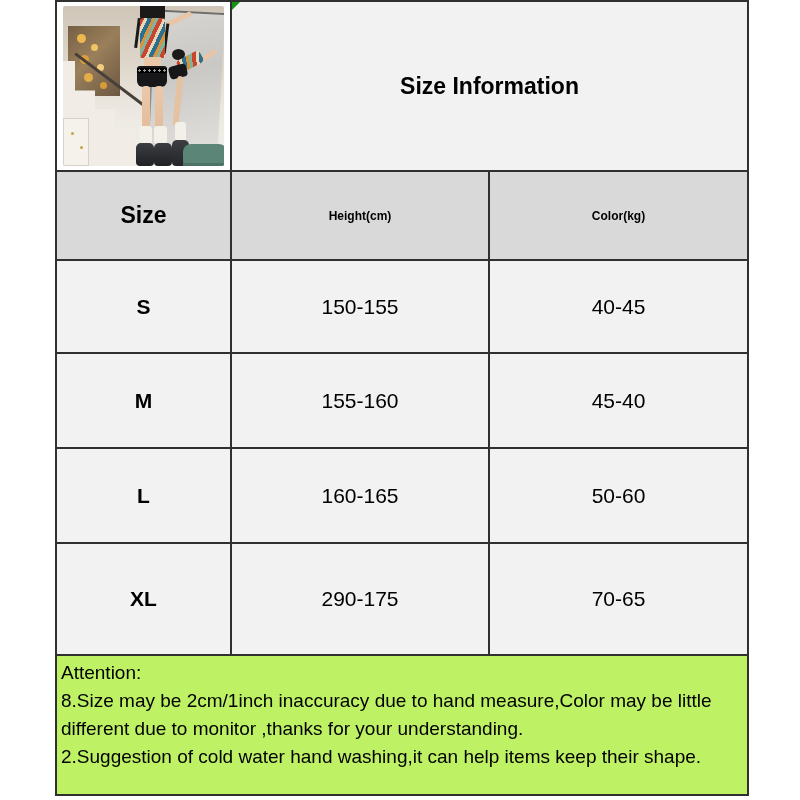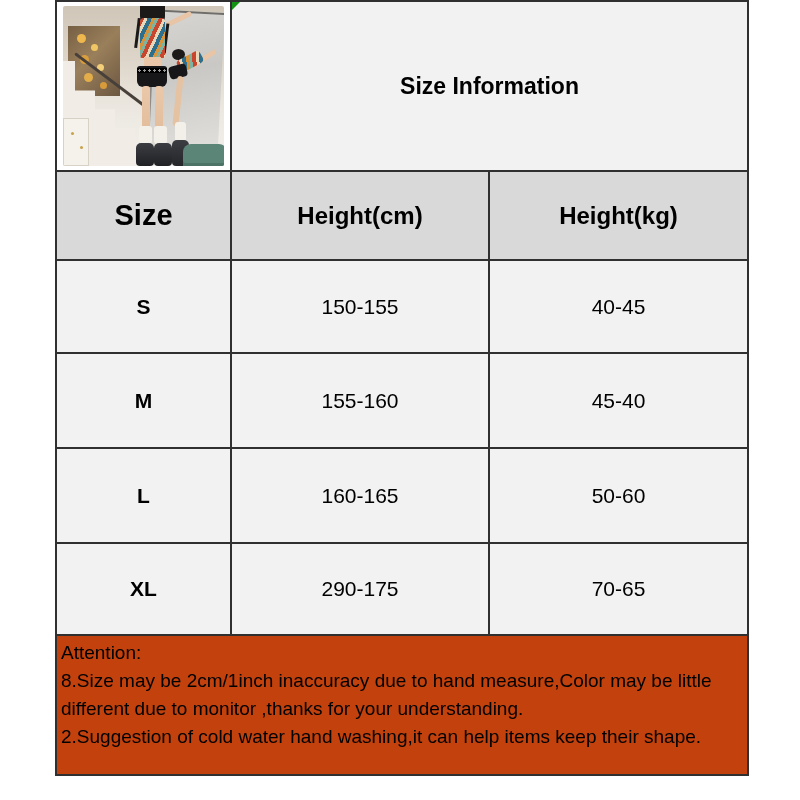--- a/index.html
+++ b/index.html
@@ -32,31 +32,31 @@
     background: #f2f2f2;
     font-weight: bold; font-size: 23px;
     position: relative;
   }
   .corner-marker {
     position: absolute; top: 0; left: 0;
     width: 0; height: 0;
     border-top: 8px solid #129412;
     border-right: 8px solid transparent;
   }
-  .row-head td { background: #d9d9d9; font-weight: bold; font-size: 24px; height: 89px; }
-  .row-head .head-size { font-size: 29px; }
+  .row-head td { background: #d9d9d9; font-weight: bold; font-size: 12px; height: 89px; }
+  .row-head .head-size { font-size: 23px; }
   .col-size { background: #d9d9d9; font-weight: bold; font-size: 24px; }
   .row-data td { background: #f2f2f2; font-size: 21px; }
   .row-s td  { height: 93px; }
   .row-m td  { height: 95px; }
   .row-l td  { height: 95px; }
-  .row-xl td { height: 92px; }
+  .row-xl td { height: 112px; }
 
   .cell-attention {
-    background: #c2410c;
+    background: #bef264;
     text-align: left; vertical-align: top;
     height: 140px;
     padding: 3px 6px 8px 4px;
     font-size: 19px; line-height: 28px;
   }
 
   
   .photo {
     position: relative; width: 161px; height: 160px; margin: 0 auto;
     overflow: hidden; border-radius: 2px;
@@ -173,21 +173,21 @@
       </td>
       <td class="cell-title" colspan="2">
         <span class="corner-marker"></span>
         <span>Size Information</span>
       </td>
     </tr>
 
     <tr class="row-head">
       <td class="head-size">Size</td>
       <td>Height(cm)</td>
-      <td>Height(kg)</td>
+      <td>Color(kg)</td>
     </tr>
 
     <tr class="row-data row-s">
       <td class="col-size">S</td>
       <td>150-155</td>
       <td>40-45</td>
     </tr>
 
     <tr class="row-data row-m">
       <td class="col-size">M</td>

